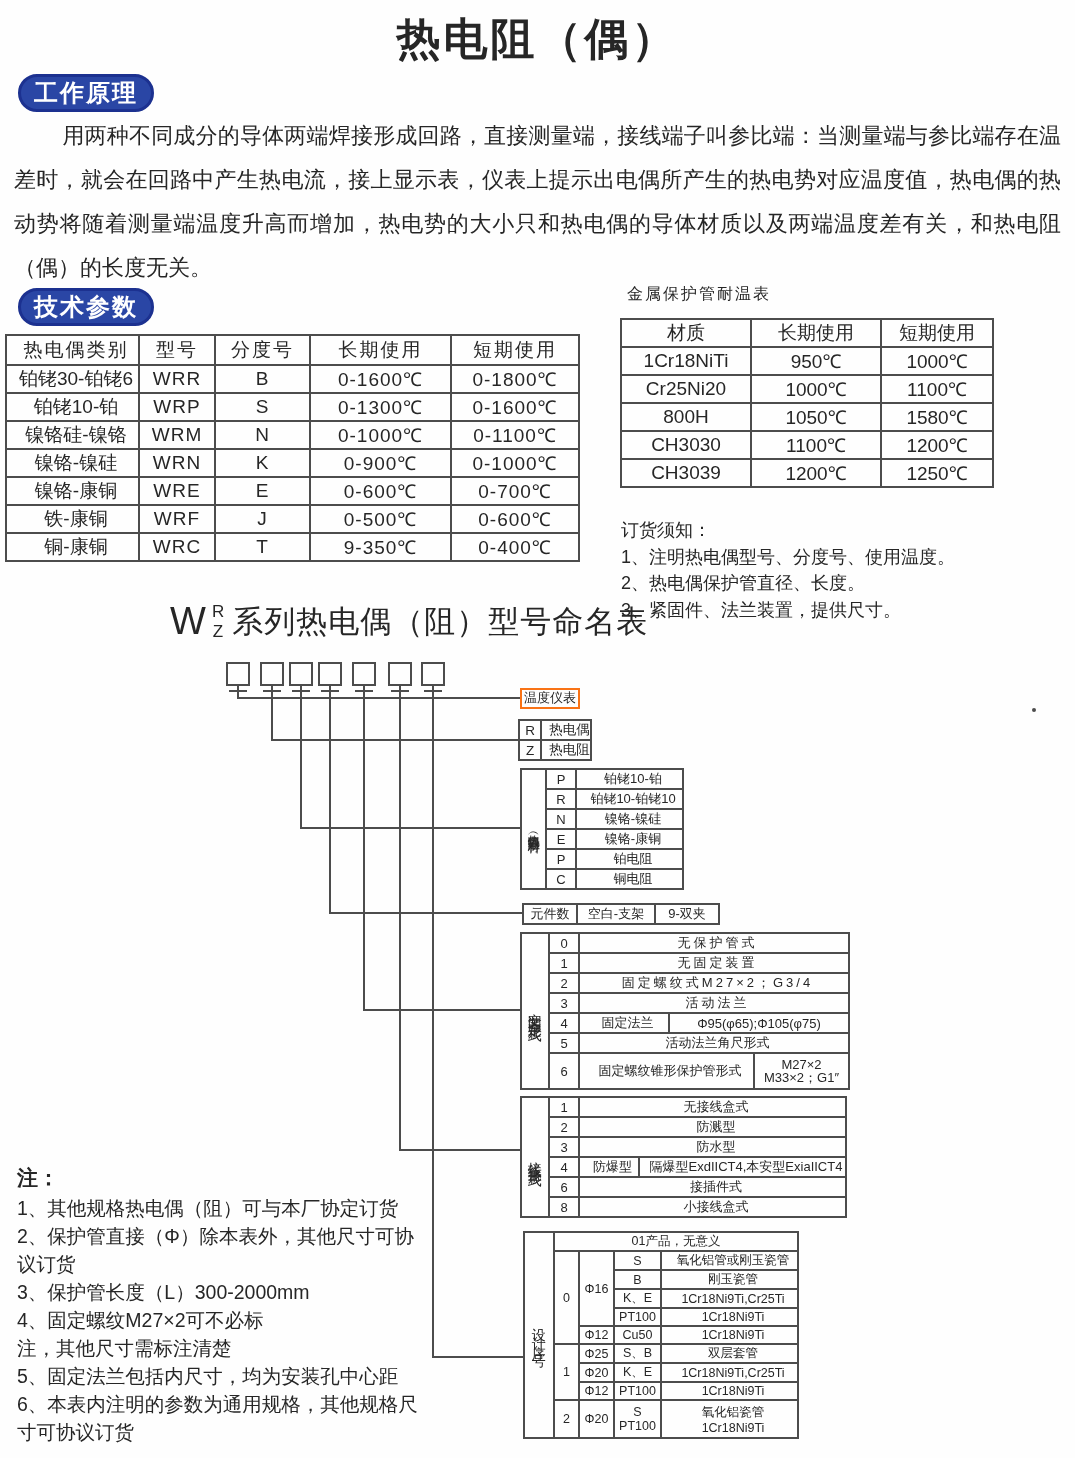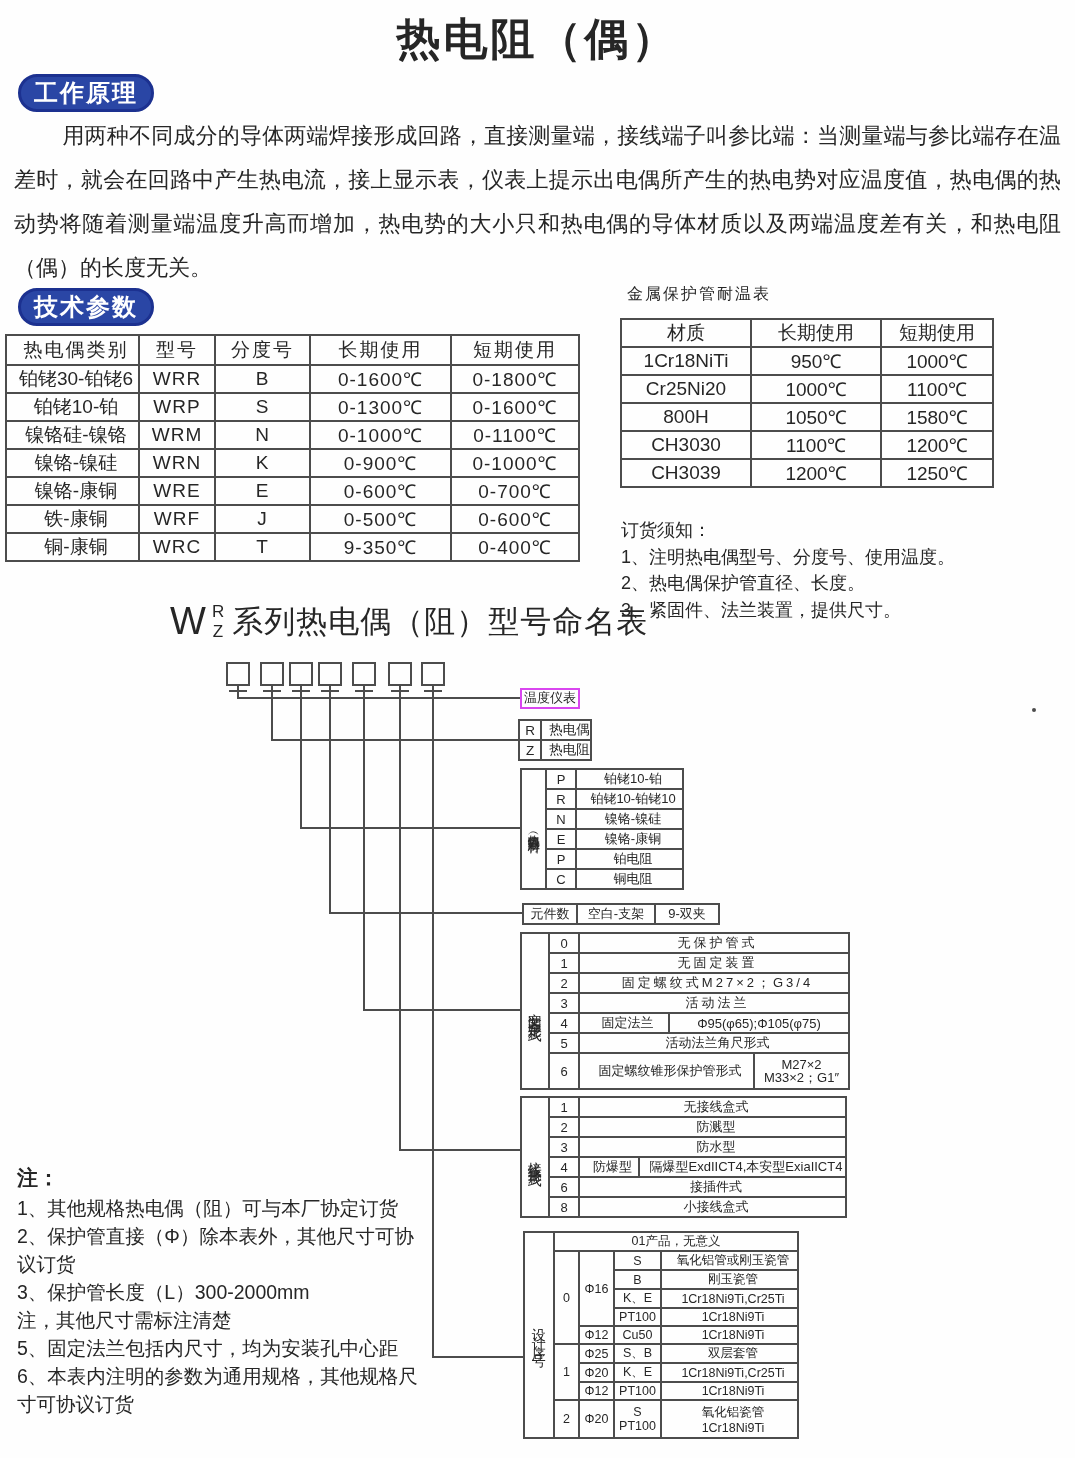--- a/index.html
+++ b/index.html
@@ -18,21 +18,21 @@
 .mtitle{position:absolute;left:627px;top:284px;font-size:16px;letter-spacing:2px}
 .metal{left:620px;top:318px;width:372px}
 .metal td{height:25px;font-size:19px}
 .ordering{position:absolute;left:621px;top:517px;font-size:18px;line-height:26.5px}
 .ntitle{position:absolute;left:170px;top:600px;display:flex;align-items:center}
 .ntitle .w{font-size:38px}
 .ntitle .stack{display:flex;flex-direction:column;margin:0 8px 0 6px;font-size:17px;line-height:20px;text-align:center}
 .ntitle .rest{font-size:31px;letter-spacing:1px}
 .dbox{position:absolute;top:662px;width:24px;height:24px;border:2px solid #4c4c4c}
 svg.conn{position:absolute;left:0;top:0}
-.ti{position:absolute;left:520px;top:688px;width:60px;height:21px;border:2px solid #d946ef;font-size:13px;text-align:center;line-height:16px}
+.ti{position:absolute;left:520px;top:688px;width:60px;height:21px;border:2px solid #f97316;font-size:13px;text-align:center;line-height:16px}
 .rz{left:518px;top:719px;width:72px}
 .rz td{height:17px;font-size:13.5px}
 .mat{left:520px;top:768px;width:162px}
 .mat td{height:17px;font-size:13px}
 .elem{left:522px;top:903px;width:196px}
 .elem td{height:16px;font-size:13px}
 .mount{left:520px;top:932px;width:328px}
 .mount td{height:17px;font-size:13px}
 .mount tr.dbl td{height:36px}
 .junc{left:520px;top:1096px;width:325px}
@@ -442,20 +442,21 @@
         </tr>
   </tbody>
     </table>
 
   <div class="notes">
     <div class="nt">注：</div>
     <div>1、其他规格热电偶（阻）可与本厂协定订货</div>
     <div>2、保护管直接（Φ）除本表外，其他尺寸可协</div>
     <div>议订货</div>
     <div>3、保护管长度（L）300-2000mm</div>
+    <div>4、固定螺纹M27×2可不必标</div>
     <div>注，其他尺寸需标注清楚</div>
     <div>5、固定法兰包括内尺寸，均为安装孔中心距</div>
     <div>6、本表内注明的参数为通用规格，其他规格尺</div>
     <div>寸可协议订货</div>
   </div>
 
   <div class="dot"></div>
 
 </div>
 

